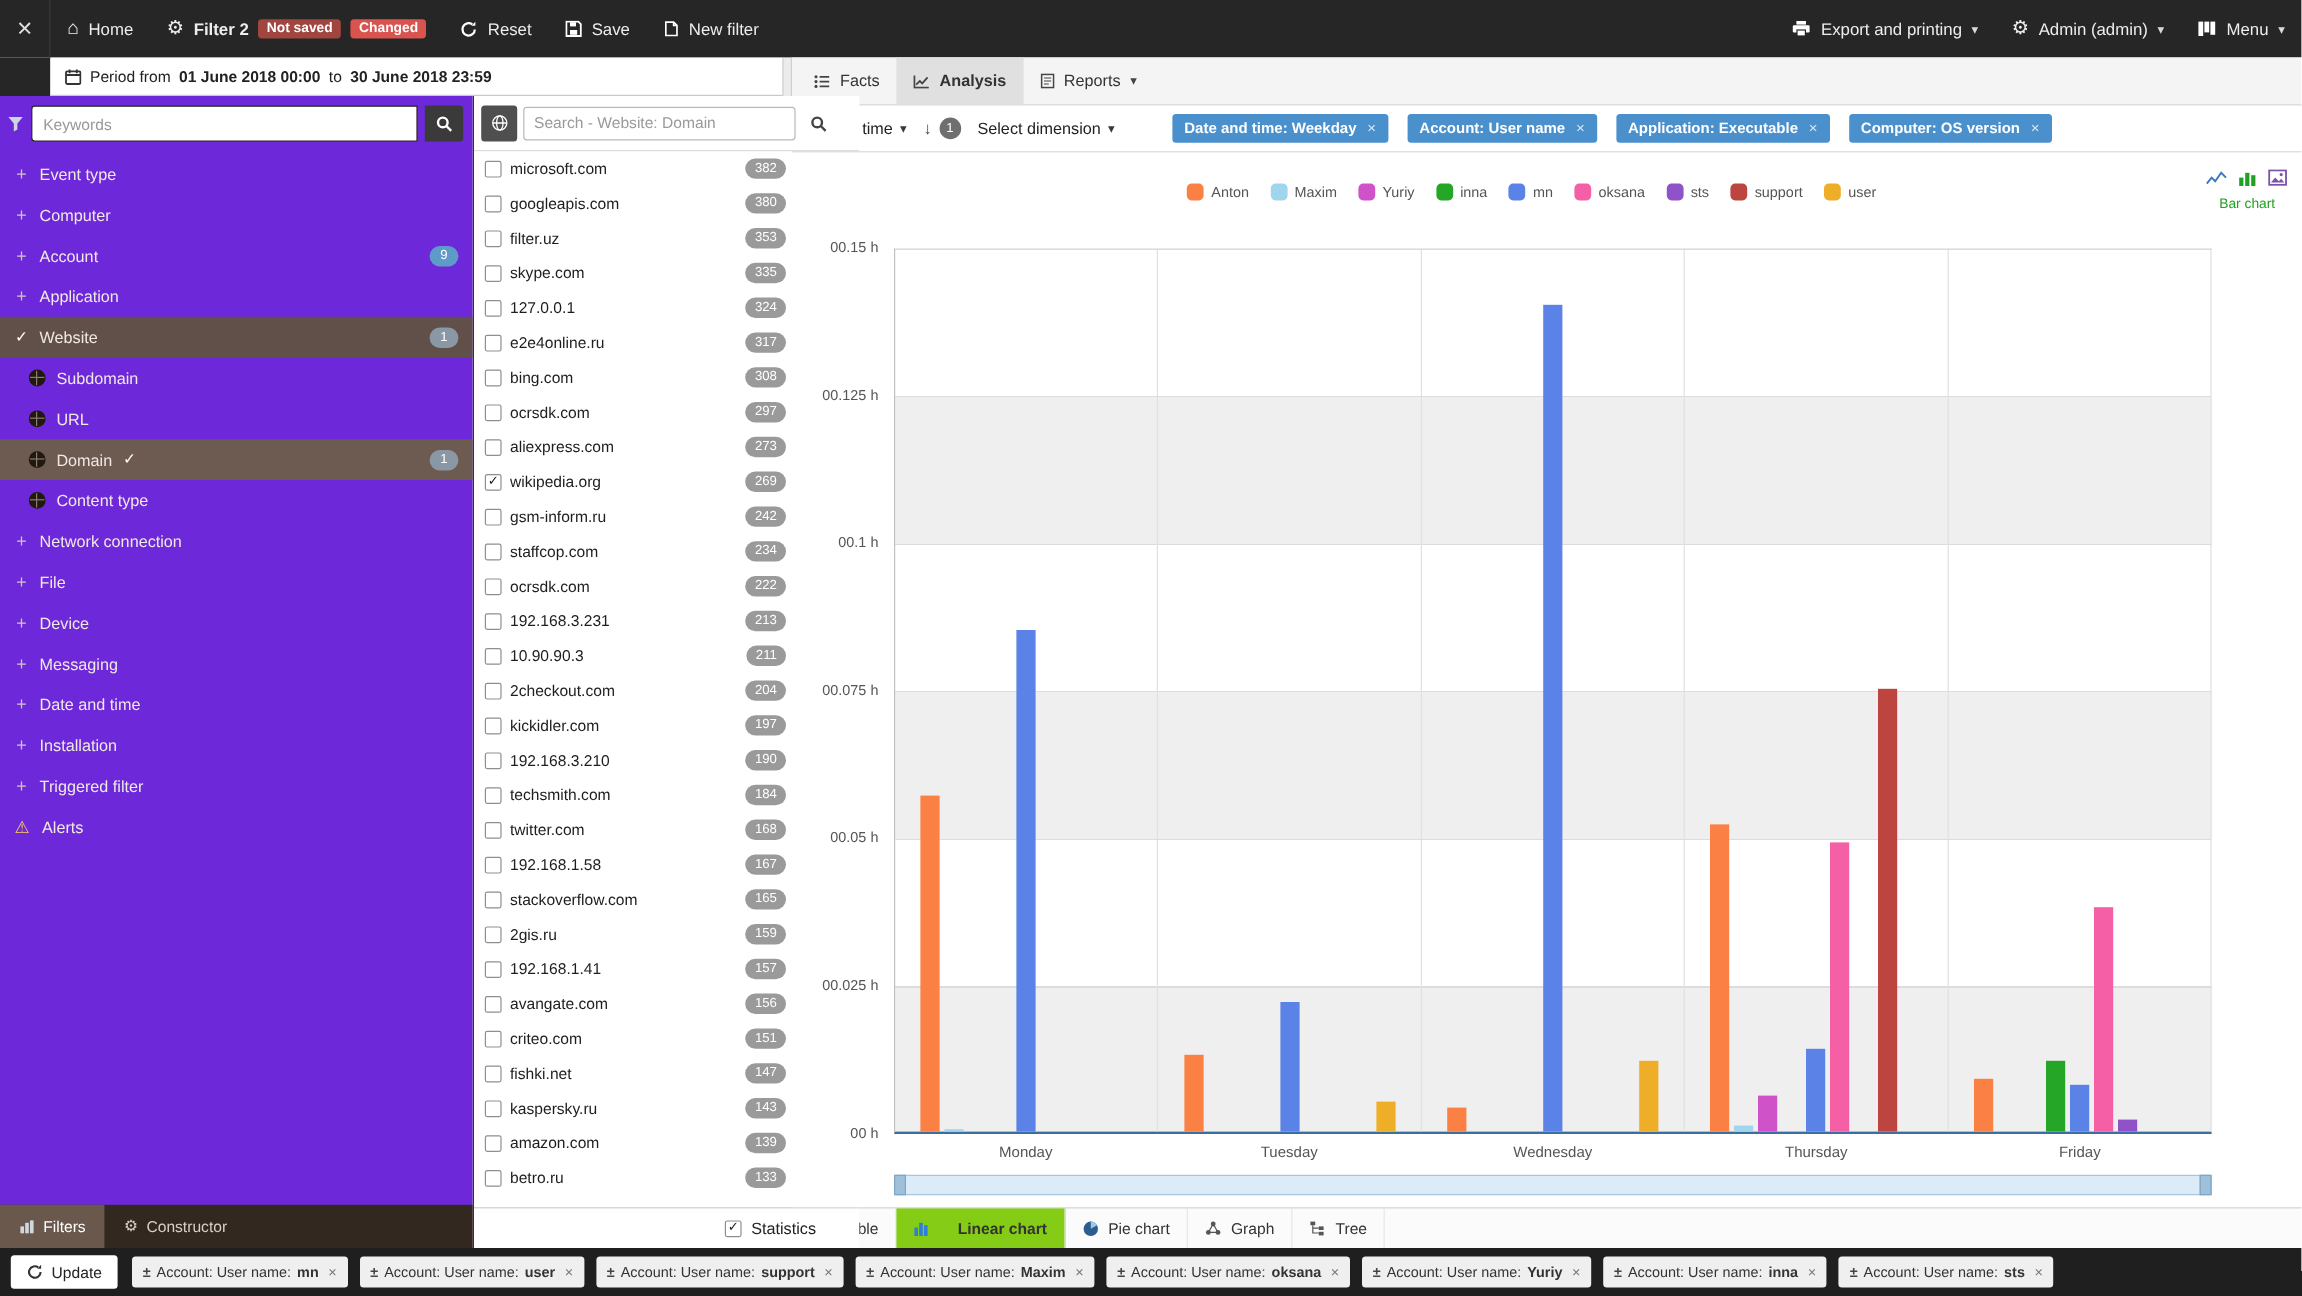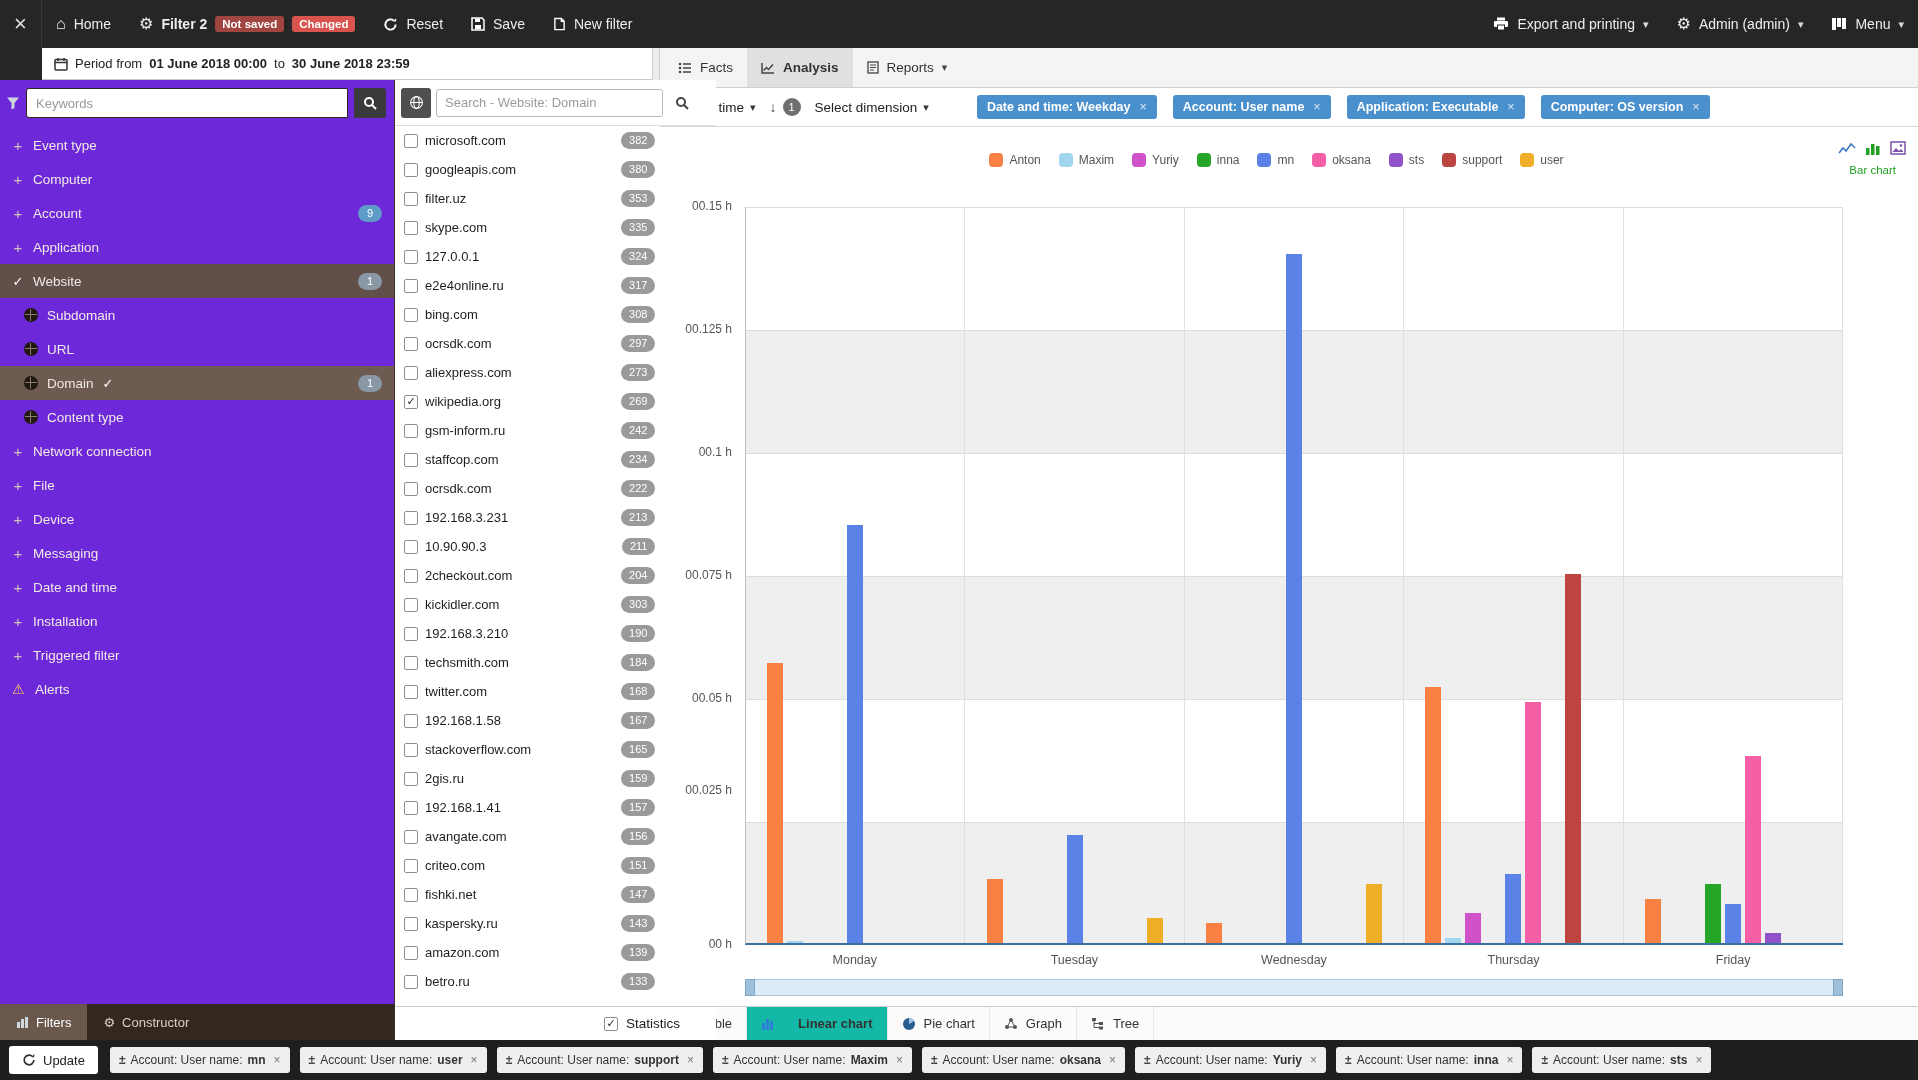--- a/index.html
+++ b/index.html
@@ -109,21 +109,21 @@
   .slot { width:16px; height:100%; display:flex; align-items:flex-end; justify-content:center; flex:none; }
   .bar { width:16px; }
   .xlabels { position:absolute; left:85px; right:75px; top:826px; display:flex; }
   .xl { flex:1; text-align:center; font-size:12.5px; color:#555; }
   .dz { position:absolute; left:85px; right:75px; top:852px; height:17px; background:#dcebf8; border:1px solid #aac6de; border-radius:2px; cursor:pointer; }
   .dz-h { position:absolute; top:-1px; bottom:-1px; width:10px; background:#9fc0da; border:1px solid #7fa6c4; cursor:ew-resize; }
   .dz-h.l { left:-1px; } .dz-h.r { right:-1px; }
 
   .m-btabs { height:34px; flex:none; border-top:1px solid #ccc; background:#fbfbfb; display:flex; align-items:stretch; padding-left:6px; }
   .m-btab { display:flex; align-items:center; gap:8px; padding:0 14px; font-size:13px; color:#333; border-right:1px solid #e7e7e7; cursor:pointer; }
-  .m-btab.active { background:#14b8a6; font-weight:bold;gap:24px; }
+  .m-btab.active { background:#84cc16; font-weight:bold;gap:24px; }
 
   
   .bottombar { height:40px; flex:none; background:#1f1f1f; display:flex; align-items:center; gap:12px; padding:0 9px; }
   .update-btn { background:#fff; border-radius:3px; height:28px; display:flex; align-items:center; gap:7px; padding:0 13px; font-size:13px; color:#222; cursor:pointer; flex:none; }
   .bchips { display:flex; gap:10px; }
   .bchip { background:#efefef; border-radius:3px; height:26px; display:flex; align-items:center; gap:5px; padding:0 9px; font-size:12px; color:#333; cursor:pointer; white-space:nowrap; }
   .bchip .pm { font-weight:bold; color:#444; }
   .bchip b { font-weight:bold; }
   .bchip .bx { color:#777; margin-left:3px; cursor:pointer; }
 </style>
@@ -464,21 +464,21 @@
             <div class="lp-row">
               <span class="cb"></span>
               <span class="lp-label">2checkout.com</span>
               <span class="lp-count">204</span>
               <span class="ic-cal"></span>
               <span class="ic-gear">⚙</span>
             </div>
             <div class="lp-row">
               <span class="cb"></span>
               <span class="lp-label">kickidler.com</span>
-              <span class="lp-count">303</span>
+              <span class="lp-count">197</span>
               <span class="ic-cal"></span>
               <span class="ic-gear">⚙</span>
             </div>
             <div class="lp-row">
               <span class="cb"></span>
               <span class="lp-label">192.168.3.210</span>
               <span class="lp-count">190</span>
               <span class="ic-cal"></span>
               <span class="ic-gear">⚙</span>
             </div>
@@ -713,21 +713,21 @@
             </svg>
           </span>
       </div>
       <div class="ctype-label">Bar chart</div>
       <div class="ylabels">
           <div class="ytick" style="top: -8px;">00.15 h</div>
           <div class="ytick" style="top: 115px;">00.125 h</div>
           <div class="ytick" style="top: 238px;">00.1 h</div>
           <div class="ytick" style="top: 361px;">00.075 h</div>
           <div class="ytick" style="top: 484px;">00.05 h</div>
-          <div class="ytick" style="top: 576px;">00.025 h</div>
+          <div class="ytick" style="top: 607px;">00.025 h</div>
           <div class="ytick" style="top: 730px;">00 h</div>
         </div>
       <div class="plot">
           <div class="pgroup">
             <div class="slot">
               <div class="bar" style="height: 280px; background: rgb(251, 128, 67);"></div>
             </div>
             <div class="slot">
               <div class="bar" style="height: 2px; background: rgb(159, 214, 238);"></div>
             </div>

